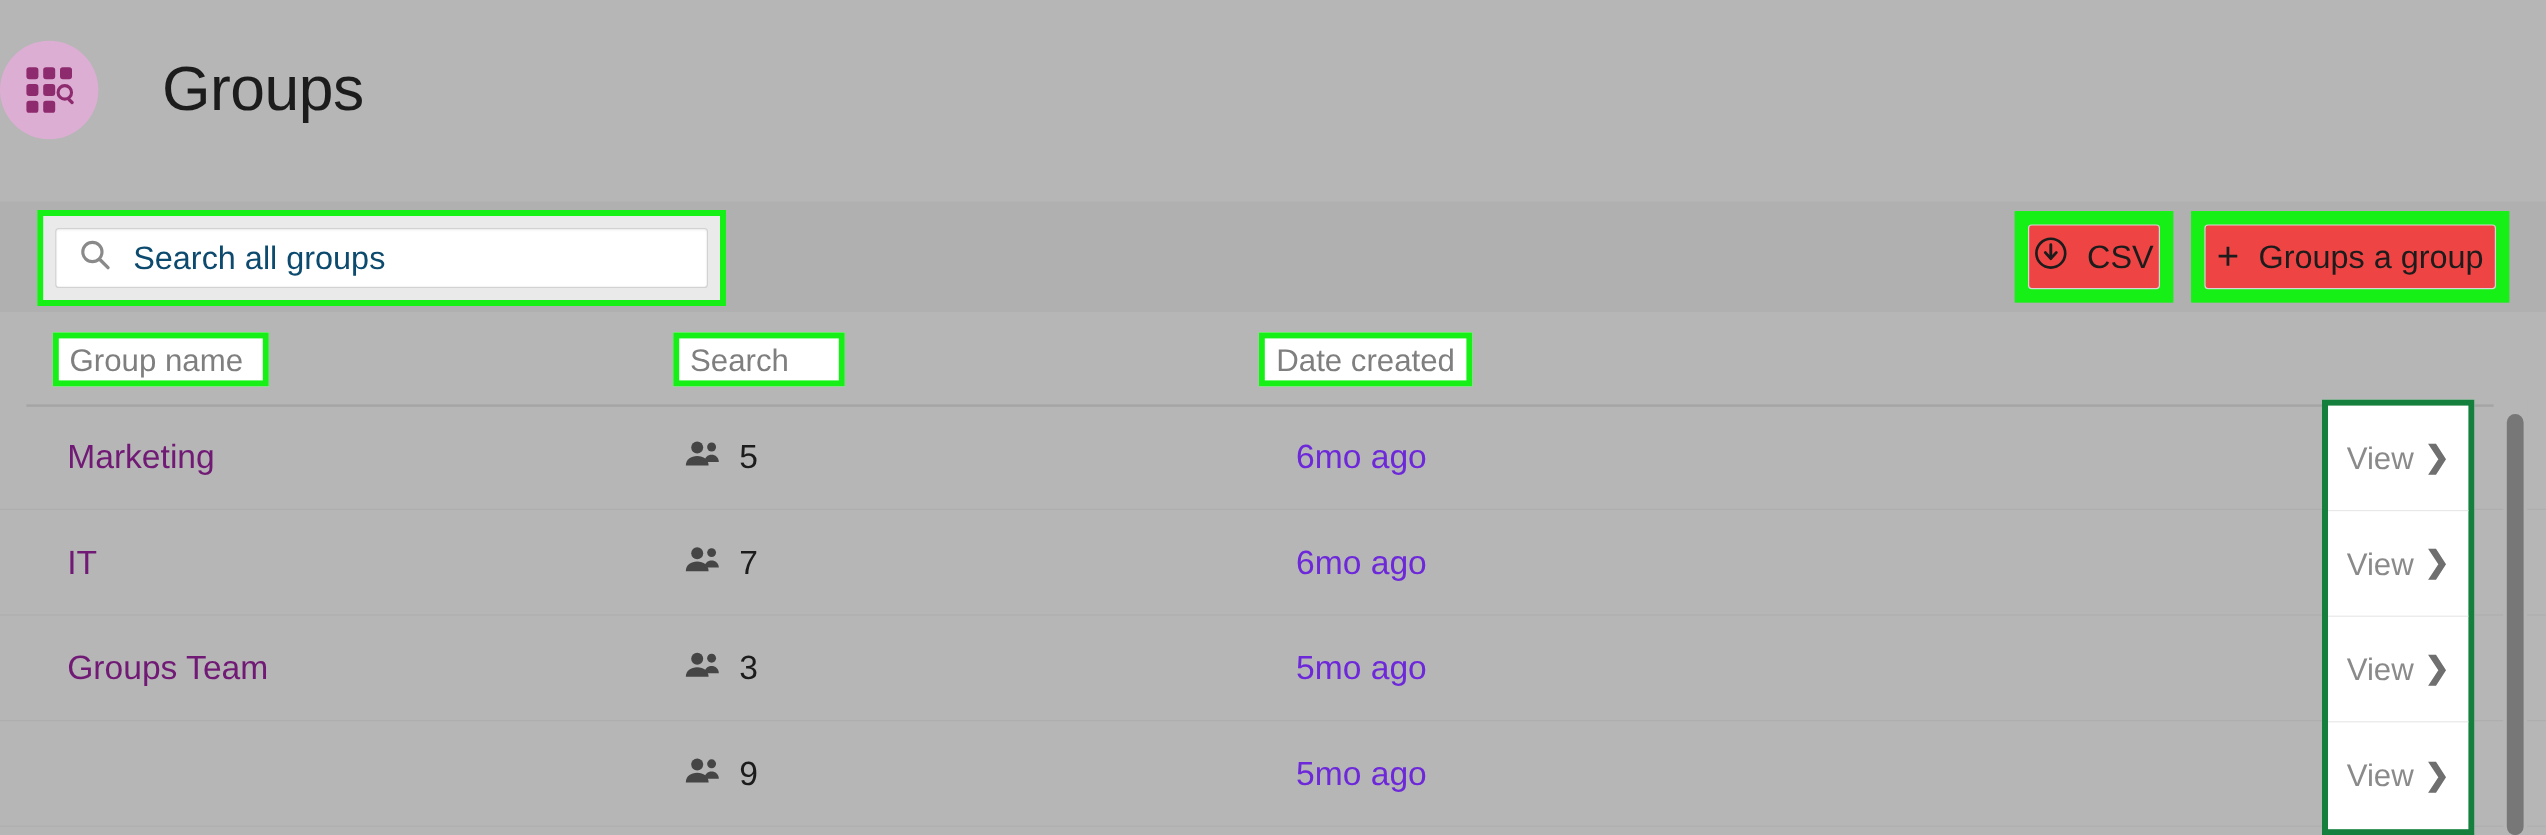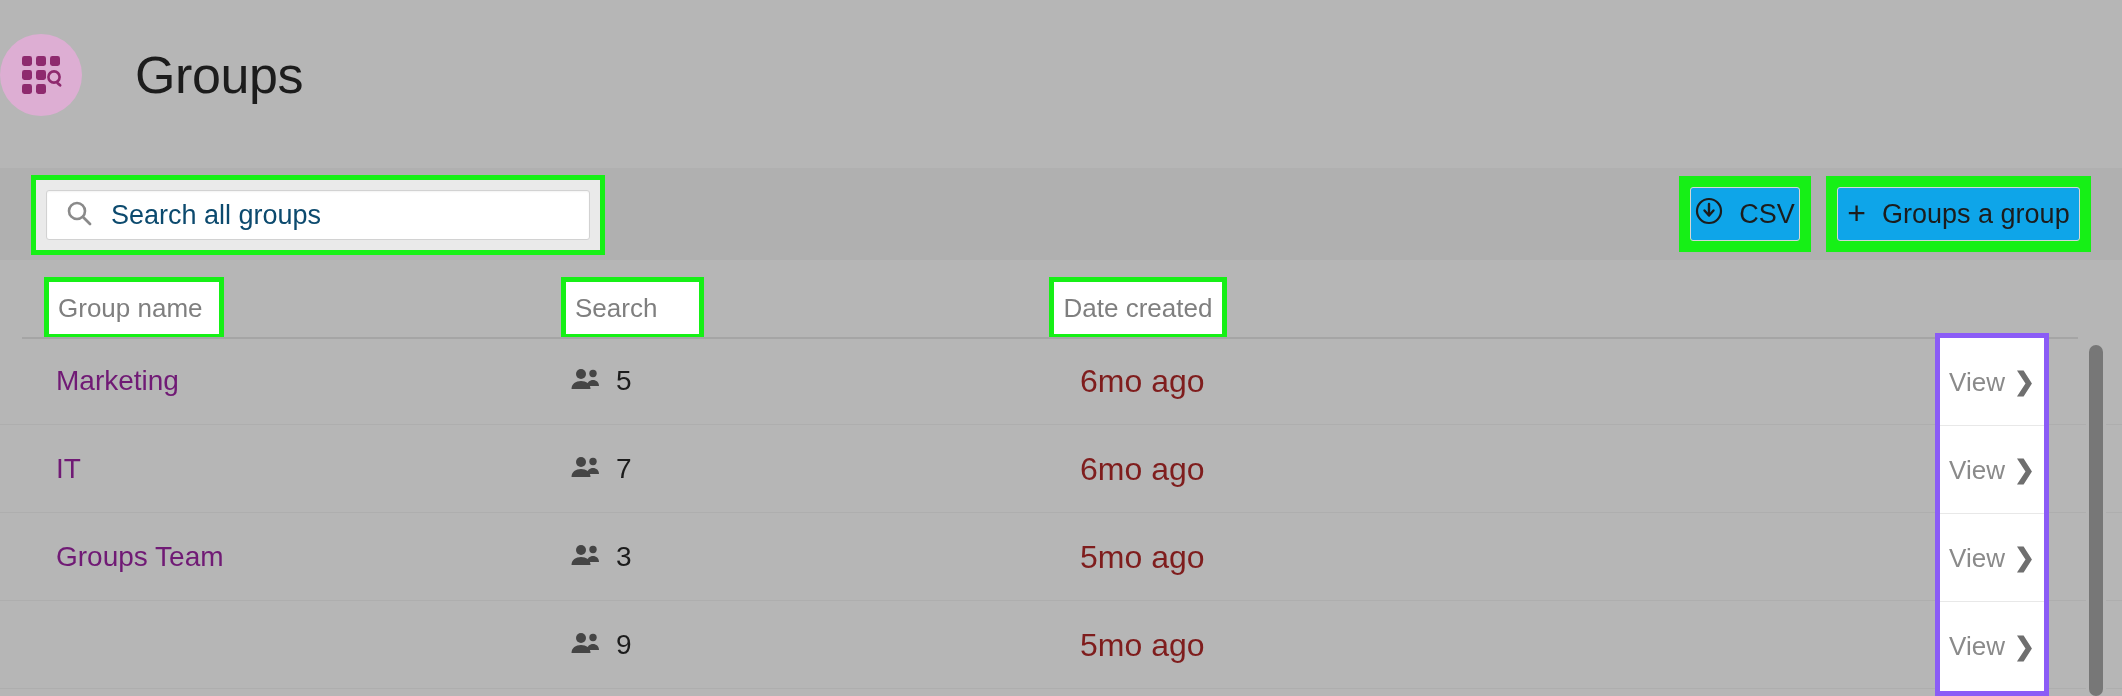--- a/index.html
+++ b/index.html
@@ -98,21 +98,21 @@
     padding: 6px;
     background: #16f016;
   }
 
   .csv-hl   { left: 1679px; width: 132px; }
   .create-hl{ left: 1826px; width: 265px; }
 
   .btn {
     width: 100%;
     height: 100%;
-    background: #0ea5e9;
+    background: #ef4444;
     border: 1px solid #d6d6d6;
     border-radius: 3px;
     display: flex;
     align-items: center;
     justify-content: center;
     gap: 16px;
     font-size: 27px;
     color: #1c1c1c;
     cursor: pointer;
     white-space: nowrap;
@@ -120,21 +120,21 @@
 
   .plus-glyph {
     font-size: 32px;
     font-weight: 400;
     line-height: 0.8;
   }
 
   
   .col-head-hl {
     top: 277px;
-    height: 62px;
+    height: 45px;
     padding: 0 9px;
     display: flex;
     align-items: center;
   }
 
   .col-head-hl span {
     font-size: 26px;
     color: #7f7f7f;
     line-height: 1;
   }
@@ -185,33 +185,33 @@
 
   .cell-members .count {
     font-size: 28px;
     color: #1c1c1c;
     line-height: 1;
   }
 
   .cell-date {
     position: absolute;
     left: 1080px;
-    font-size: 32px;
-    color: #7f1d1d;
+    font-size: 28px;
+    color: #6d28d9;
     line-height: 1;
   }
 
   
   .view-hl {
     position: absolute;
     left: 1935px;
     top: 333px;
-    width: 114px;
+    width: 127px;
     height: 363px;
-    border: 5px solid #8b5cf6;
+    border: 5px solid #15803d;
     background: #ffffff;
   }
 
   .view-hl .view-cell {
     height: 88px;
     display: flex;
     align-items: center;
     justify-content: center;
     gap: 9px;
     border-bottom: 1px solid #e8e8e8;

